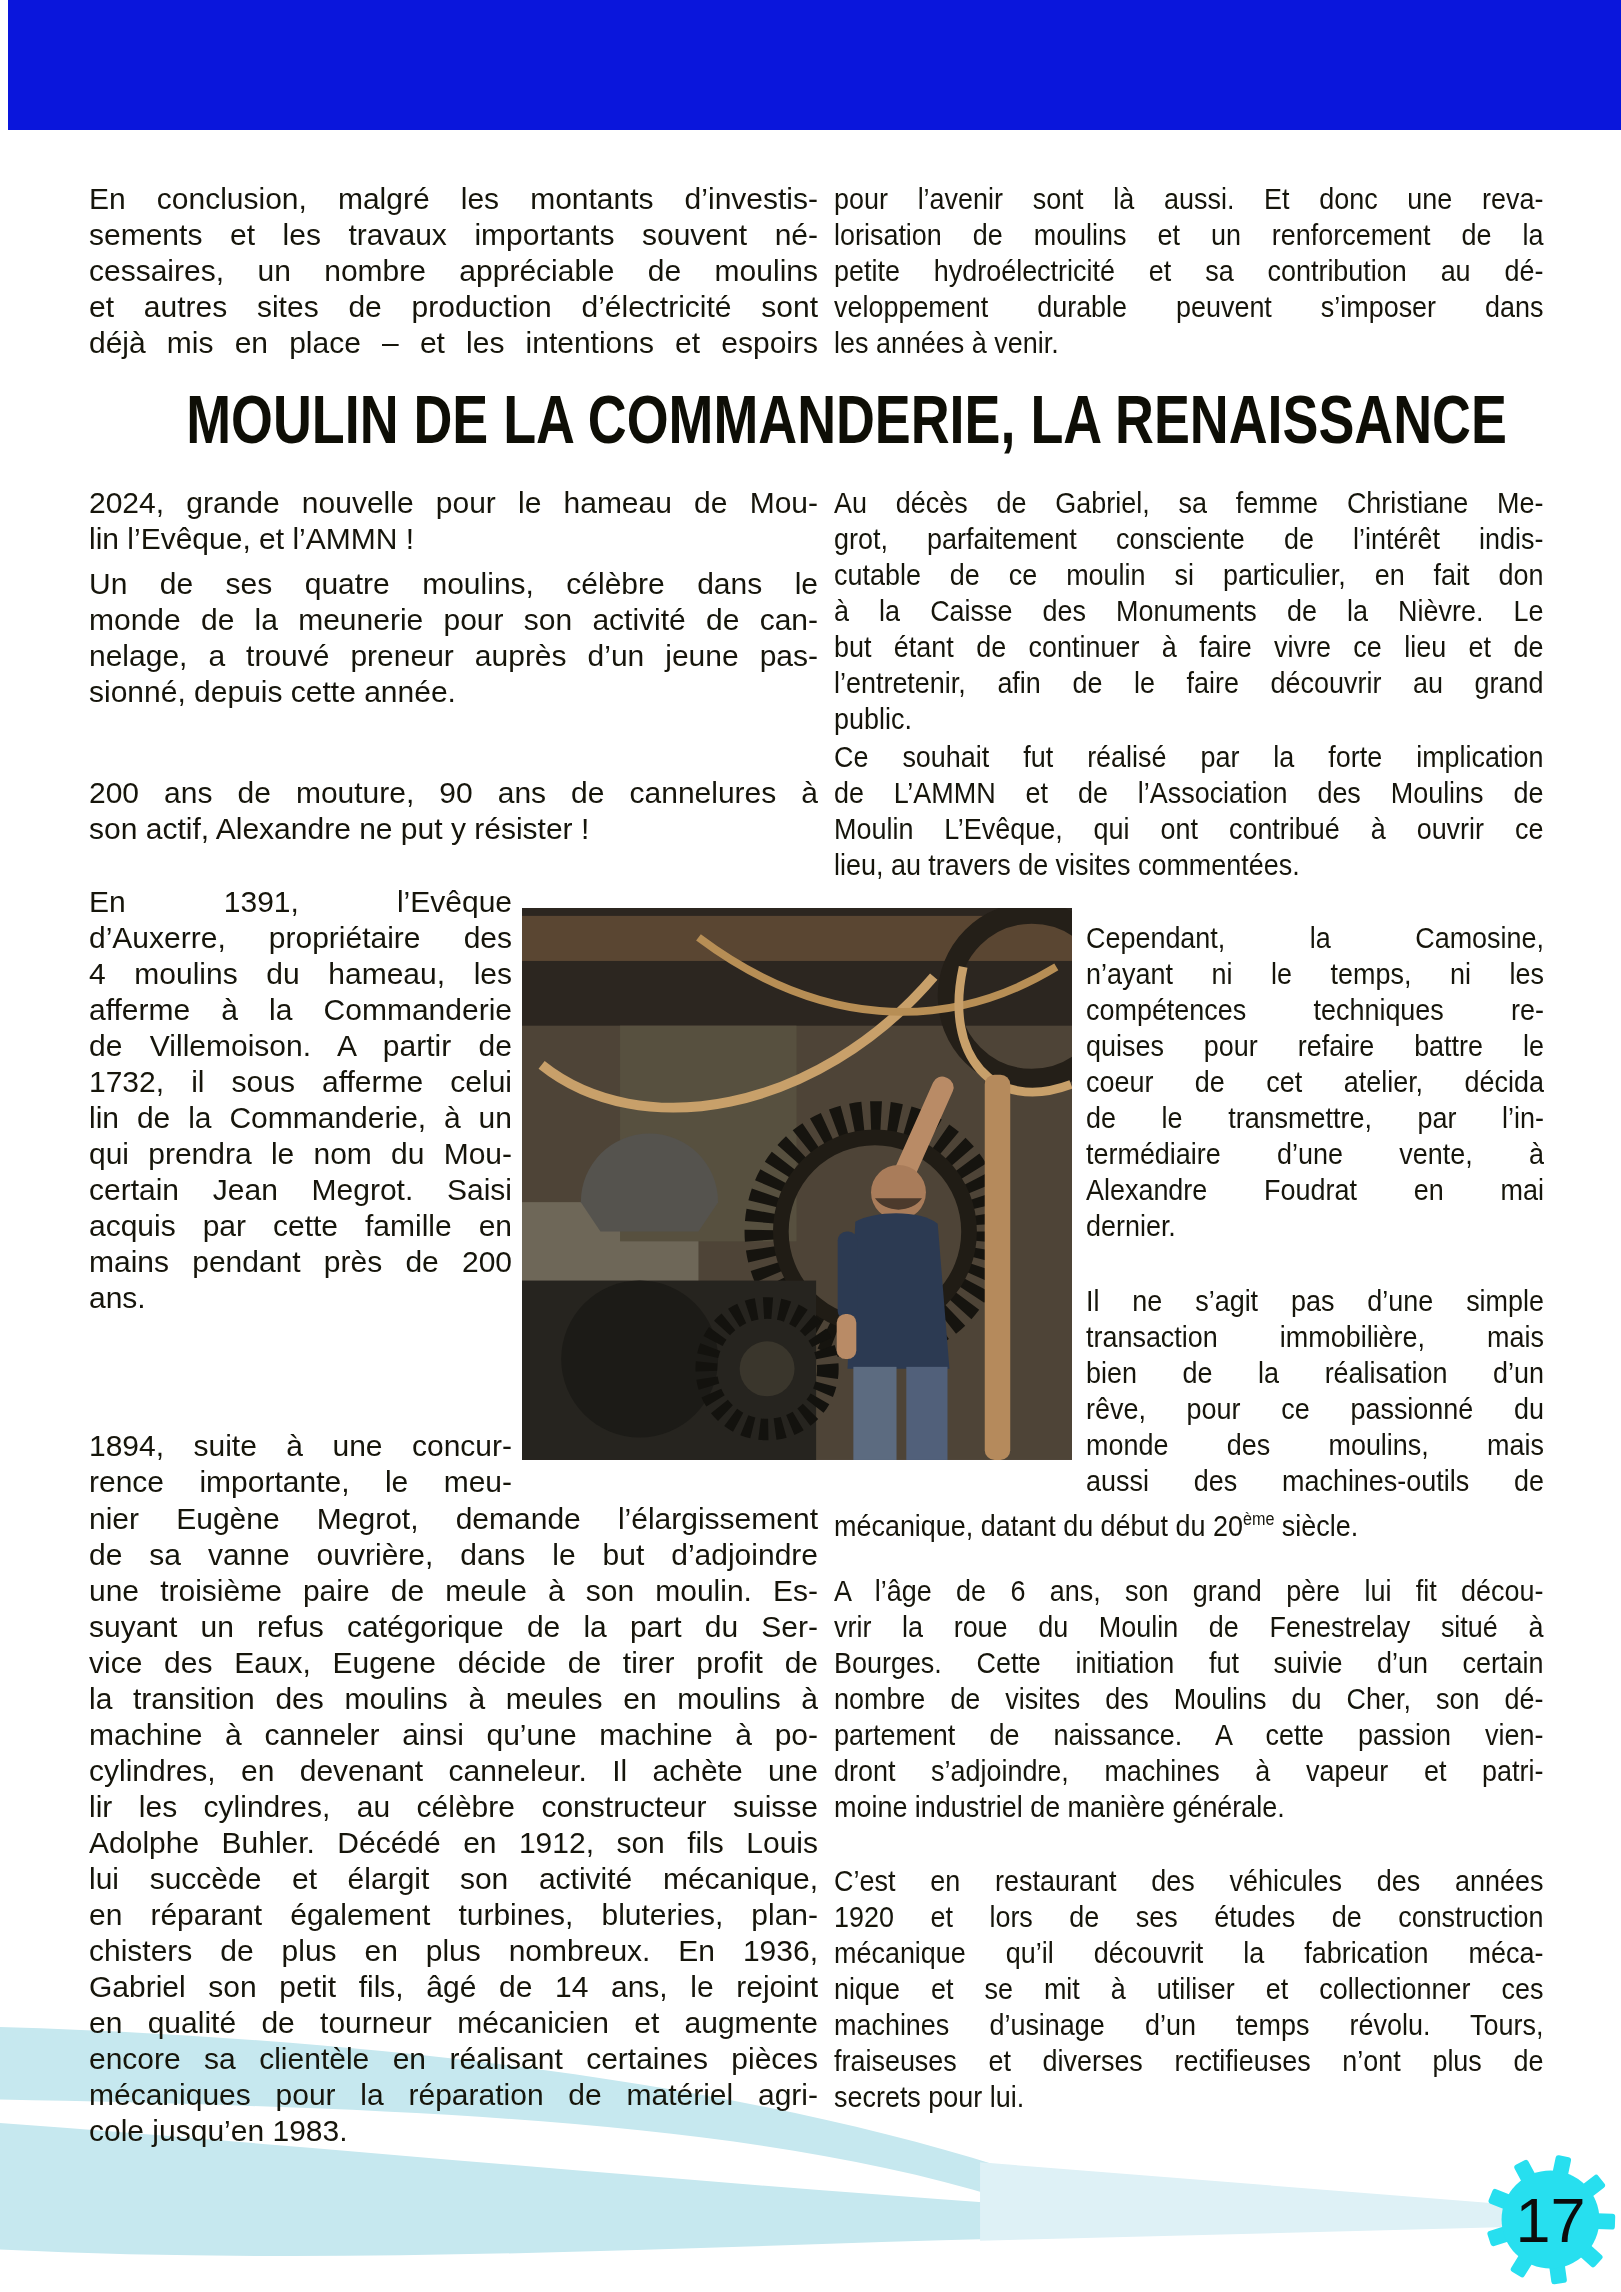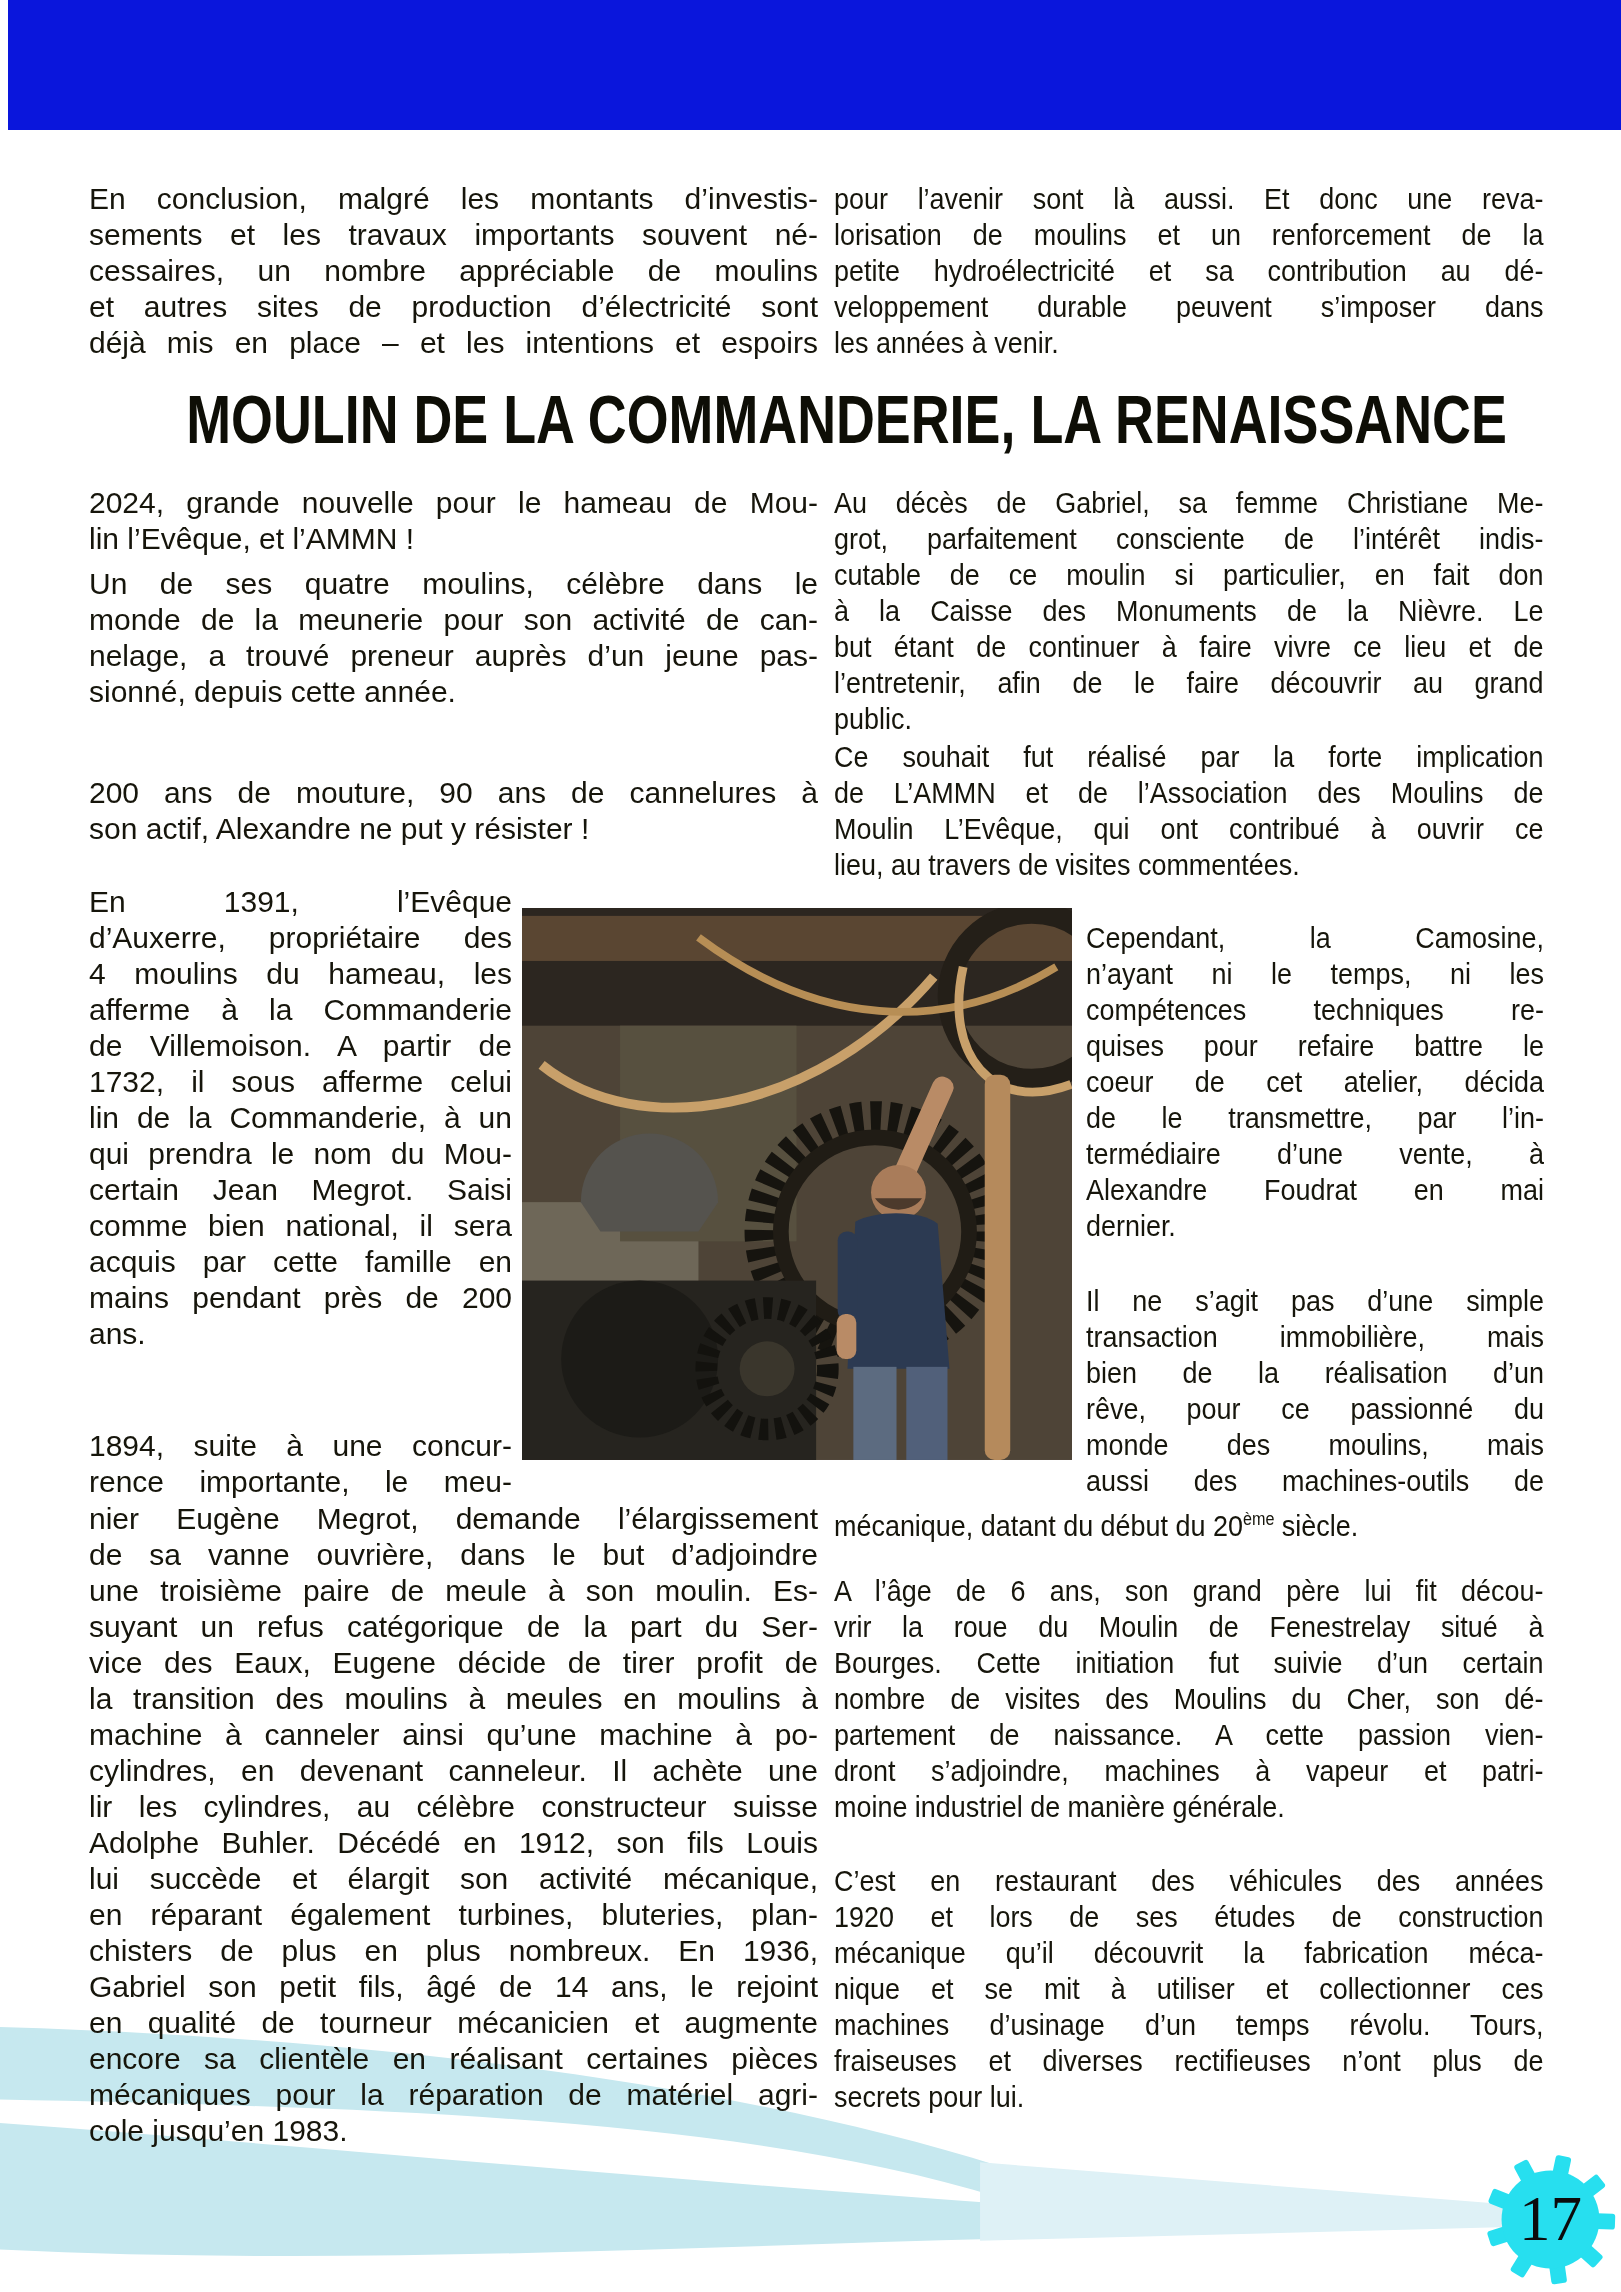--- a/index.html
+++ b/index.html
@@ -22,21 +22,21 @@
   .title-inner{
     display:inline-block;white-space:nowrap;
     font-size:69px;font-weight:700;letter-spacing:0px;color:#0e0e06;
     transform:scaleX(0.78);transform-origin:center top;
   }
   .photo-frame{position:absolute;left:522px;top:908px;width:550px;height:552px;z-index:2;overflow:hidden;}
   .gear-badge{position:absolute;left:1482px;top:2151px;width:137px;height:137px;z-index:4;}
   .gear-num{
     position:absolute;left:0;top:0;width:137px;height:137px;
     display:flex;align-items:center;justify-content:center;
-    font-family:Liberation Serif, serif;
+    font-family:Liberation Sans, sans-serif;
     font-size:63px;color:#0c0c0c;z-index:5;
   }
   .sup{vertical-align:super;font-size:0.6em;}
 </style>
 </head>
 <body>
 
 <div class="page">
 
   <div class="page-edge"></div>
@@ -85,21 +85,20 @@
   <div class="tblock" style="left:89px;top:884px;width:423px;">
       <div class="ln">En 1391, l’Evêque</div>
       <div class="ln">d’Auxerre, propriétaire des</div>
       <div class="ln">4 moulins du hameau, les</div>
       <div class="ln">afferme à la Commanderie</div>
       <div class="ln">de Villemoison. A partir de</div>
       <div class="ln">1732, il sous afferme celui</div>
       <div class="ln">lin de la Commanderie, à un</div>
       <div class="ln">qui prendra le nom du Mou-</div>
       <div class="ln">certain Jean Megrot. Saisi</div>
-      <div class="ln">comme bien national, il sera</div>
       <div class="ln">acquis par cette famille en</div>
       <div class="ln">mains pendant près de 200</div>
       <div class="ln ln-last">ans.</div>
     </div>
   <div class="tblock" style="left:89px;top:1428px;width:423px;">
       <div class="ln">1894, suite à une concur-</div>
       <div class="ln">rence importante, le meu-</div>
     </div>
   <div class="tblock" style="left:89px;top:1501px;width:729px;">
       <div class="ln">nier Eugène Megrot, demande l’élargissement</div>

